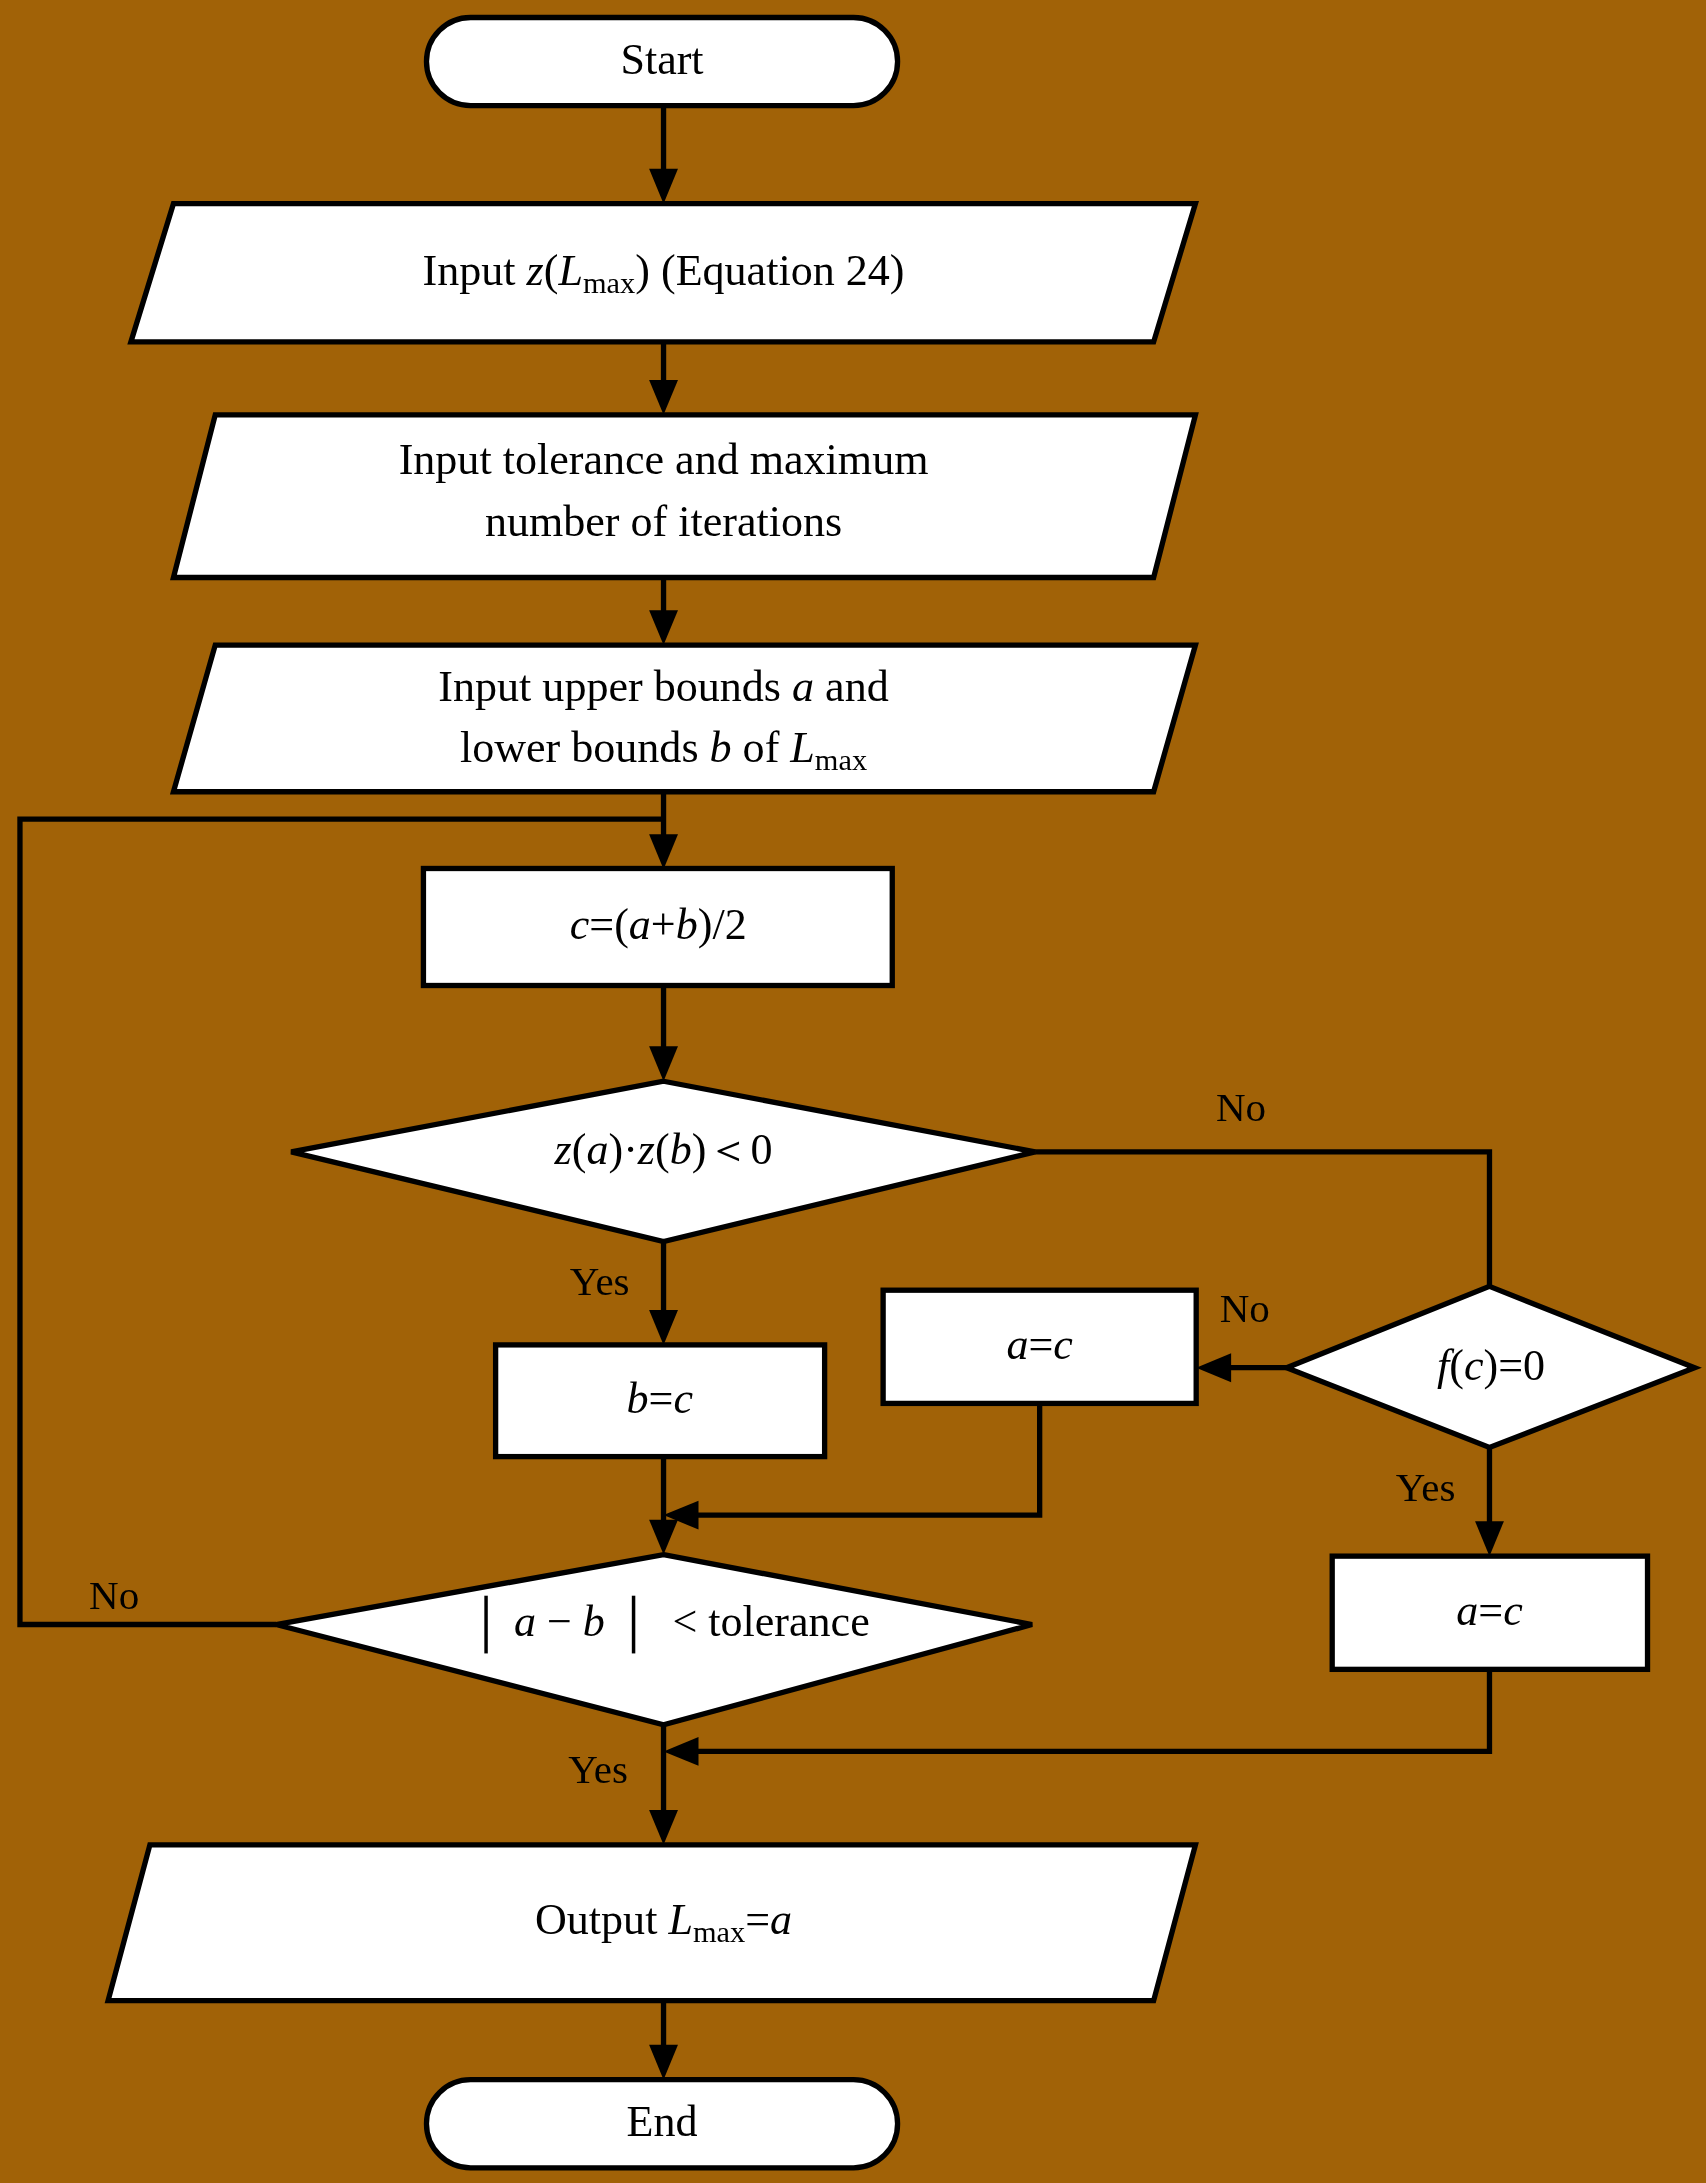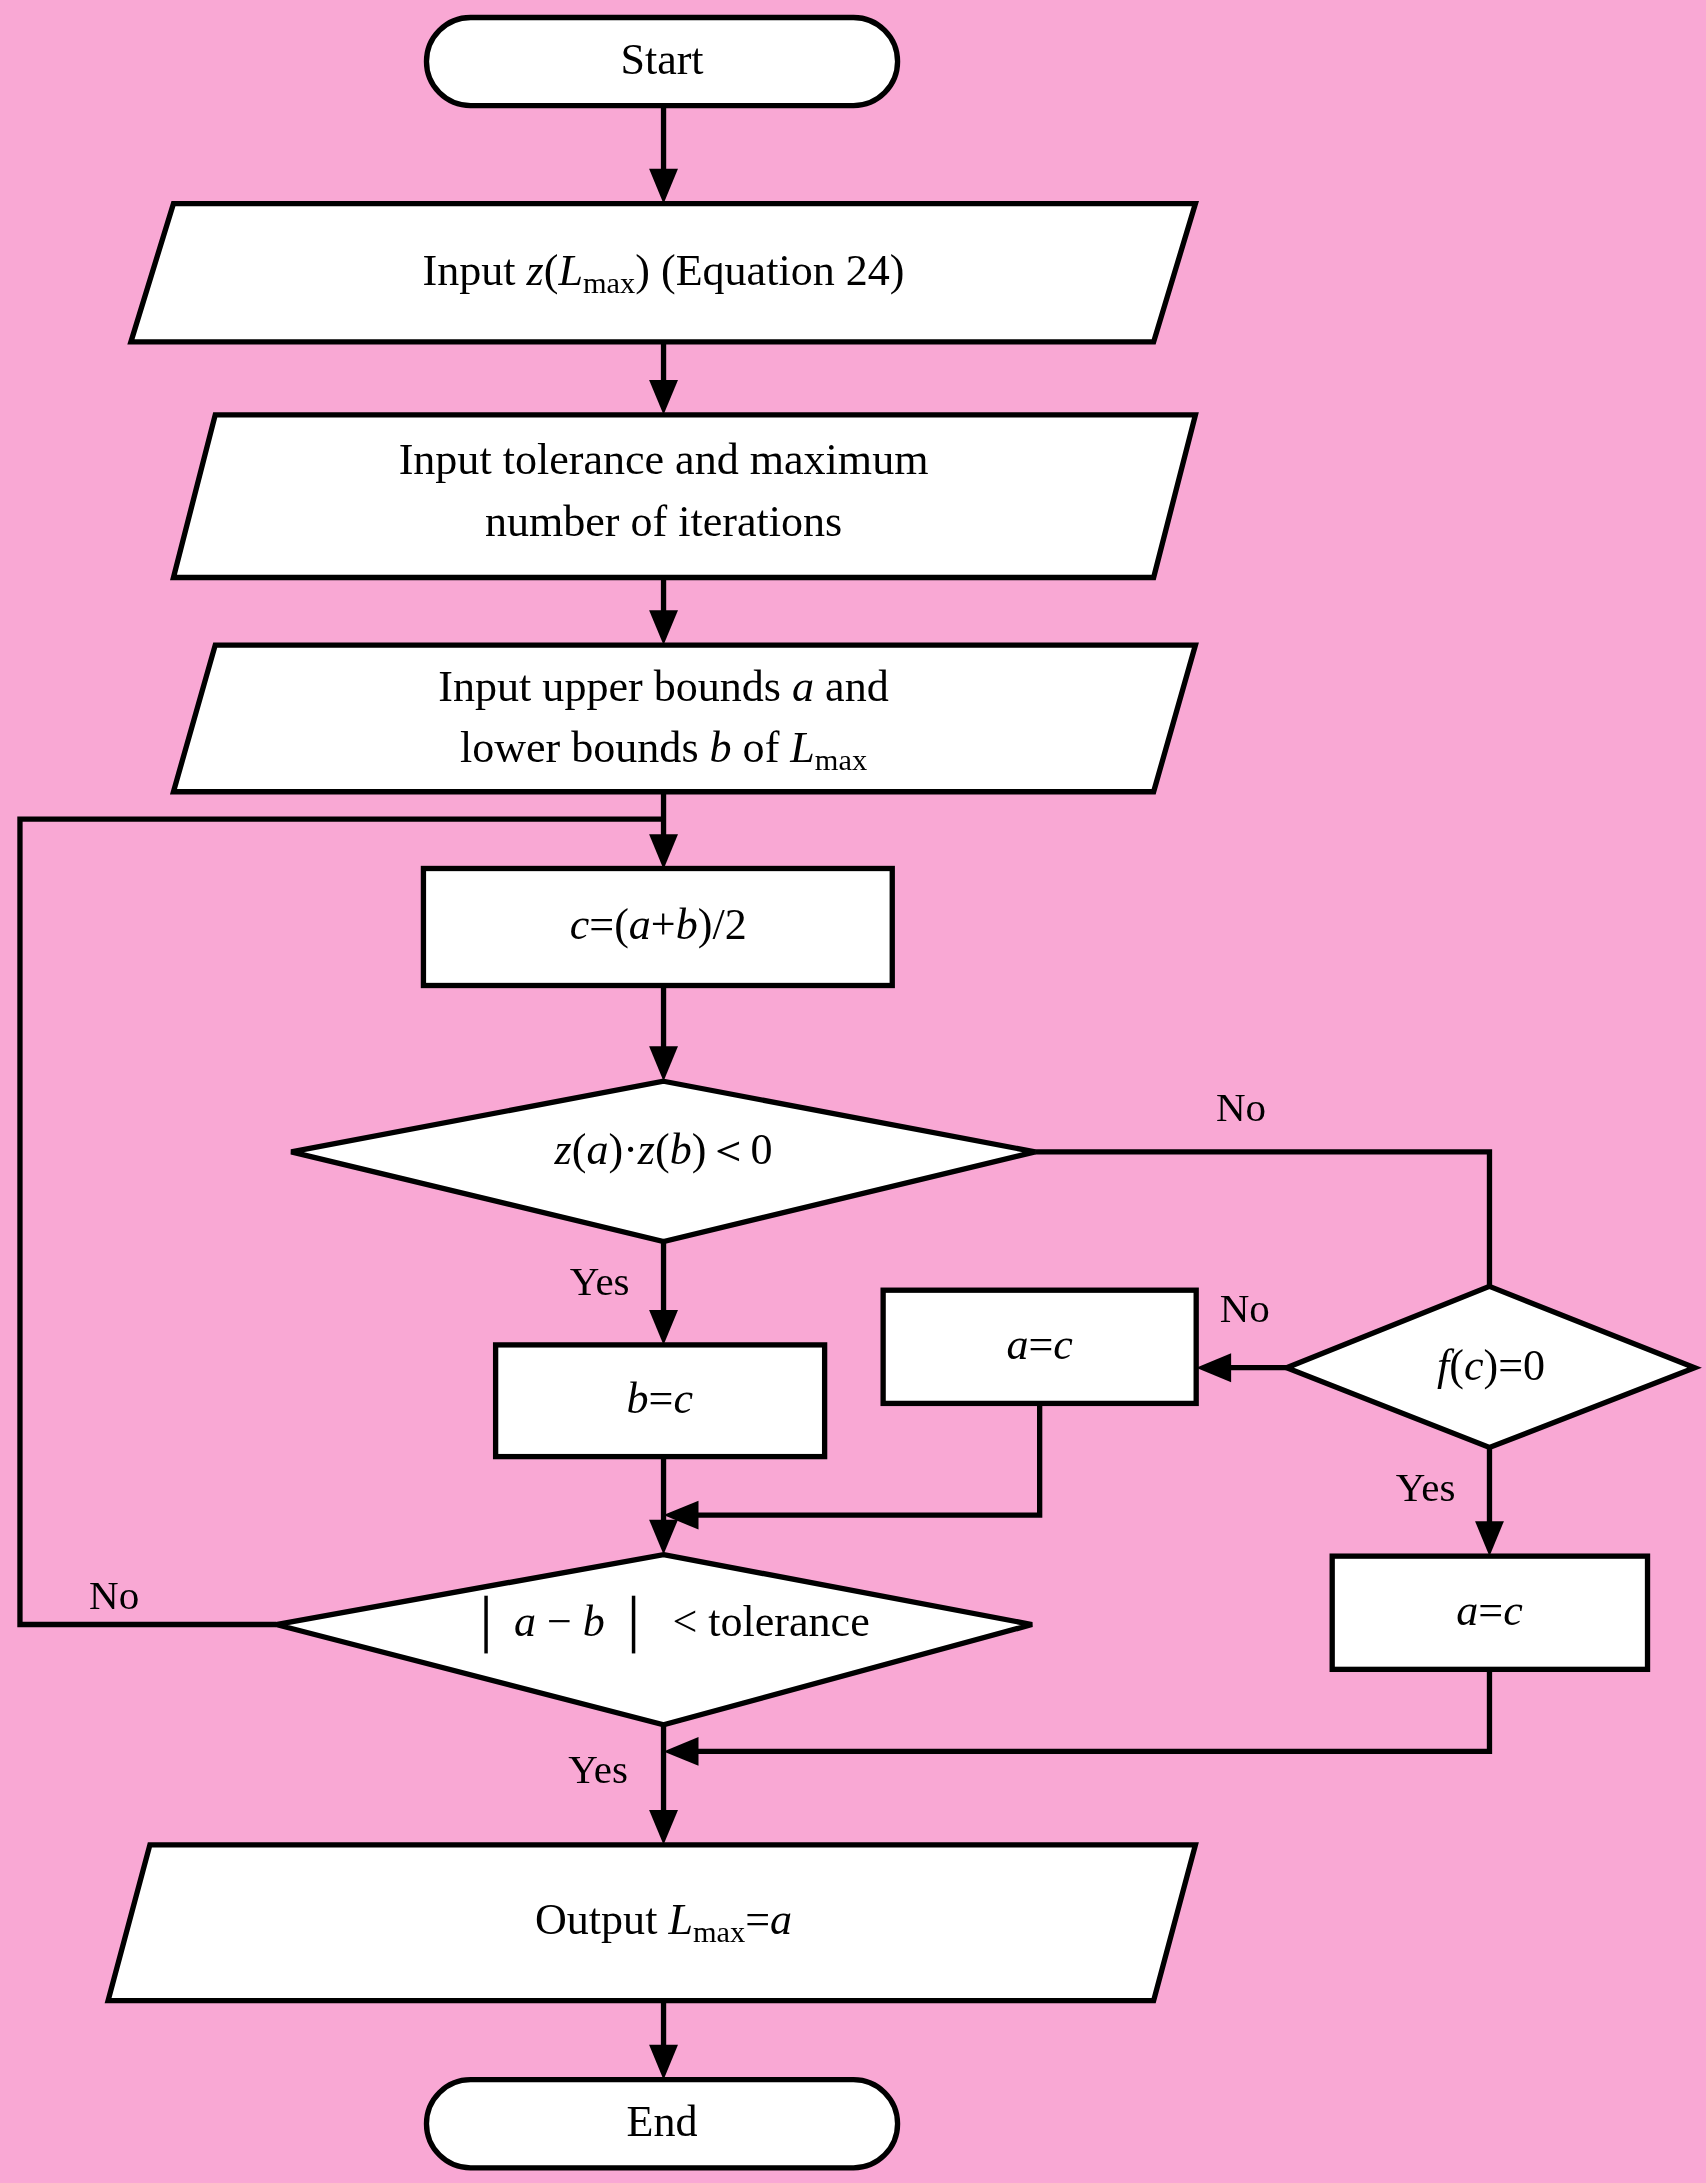--- a/index.html
+++ b/index.html
@@ -4,21 +4,21 @@
 <style>
   html, body {
     margin: 0;
     padding: 0;
     background: #ffffff;
   }
   #flowchart-root {
     position: relative;
     width: 1707px;
     height: 2183px;
-    background: #f9a8d4;
+    background: #a16207;
     font-family: "Liberation Serif", "DejaVu Serif", serif;
     overflow: hidden;
   }
   svg.fc {
     position: absolute;
     top: 0;
     left: 0;
     width: 1707px;
     height: 2183px;
   }

